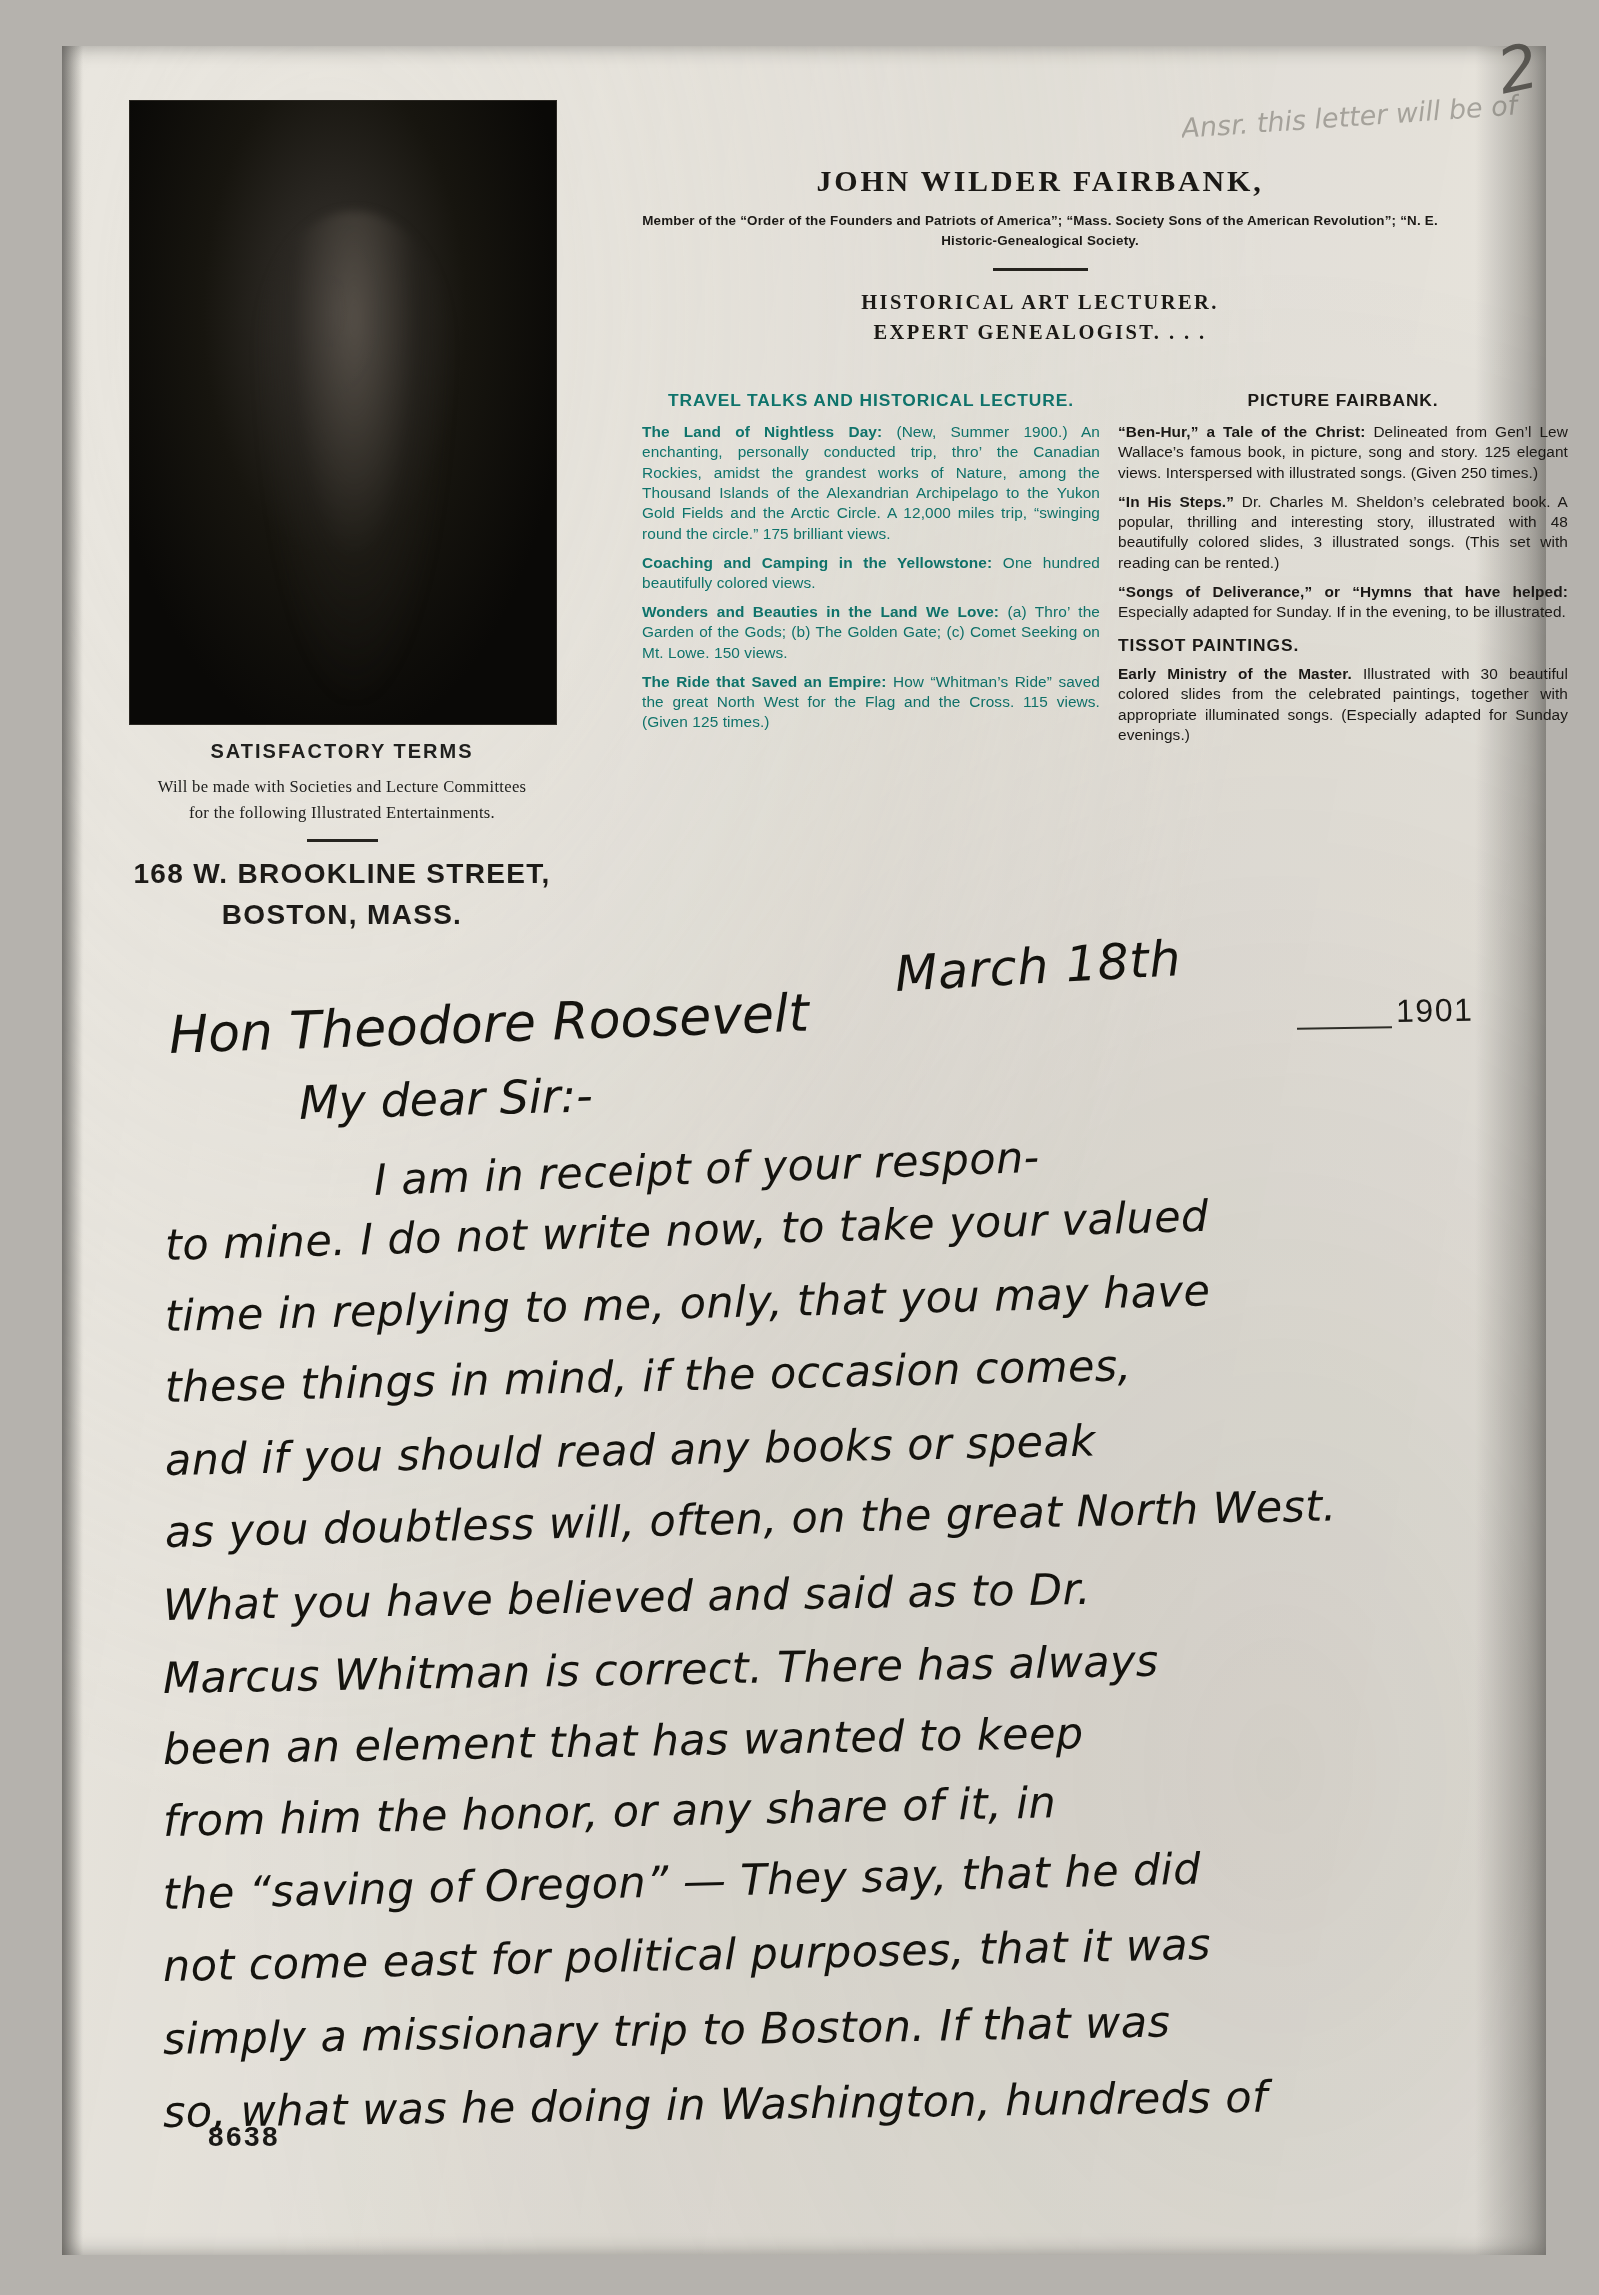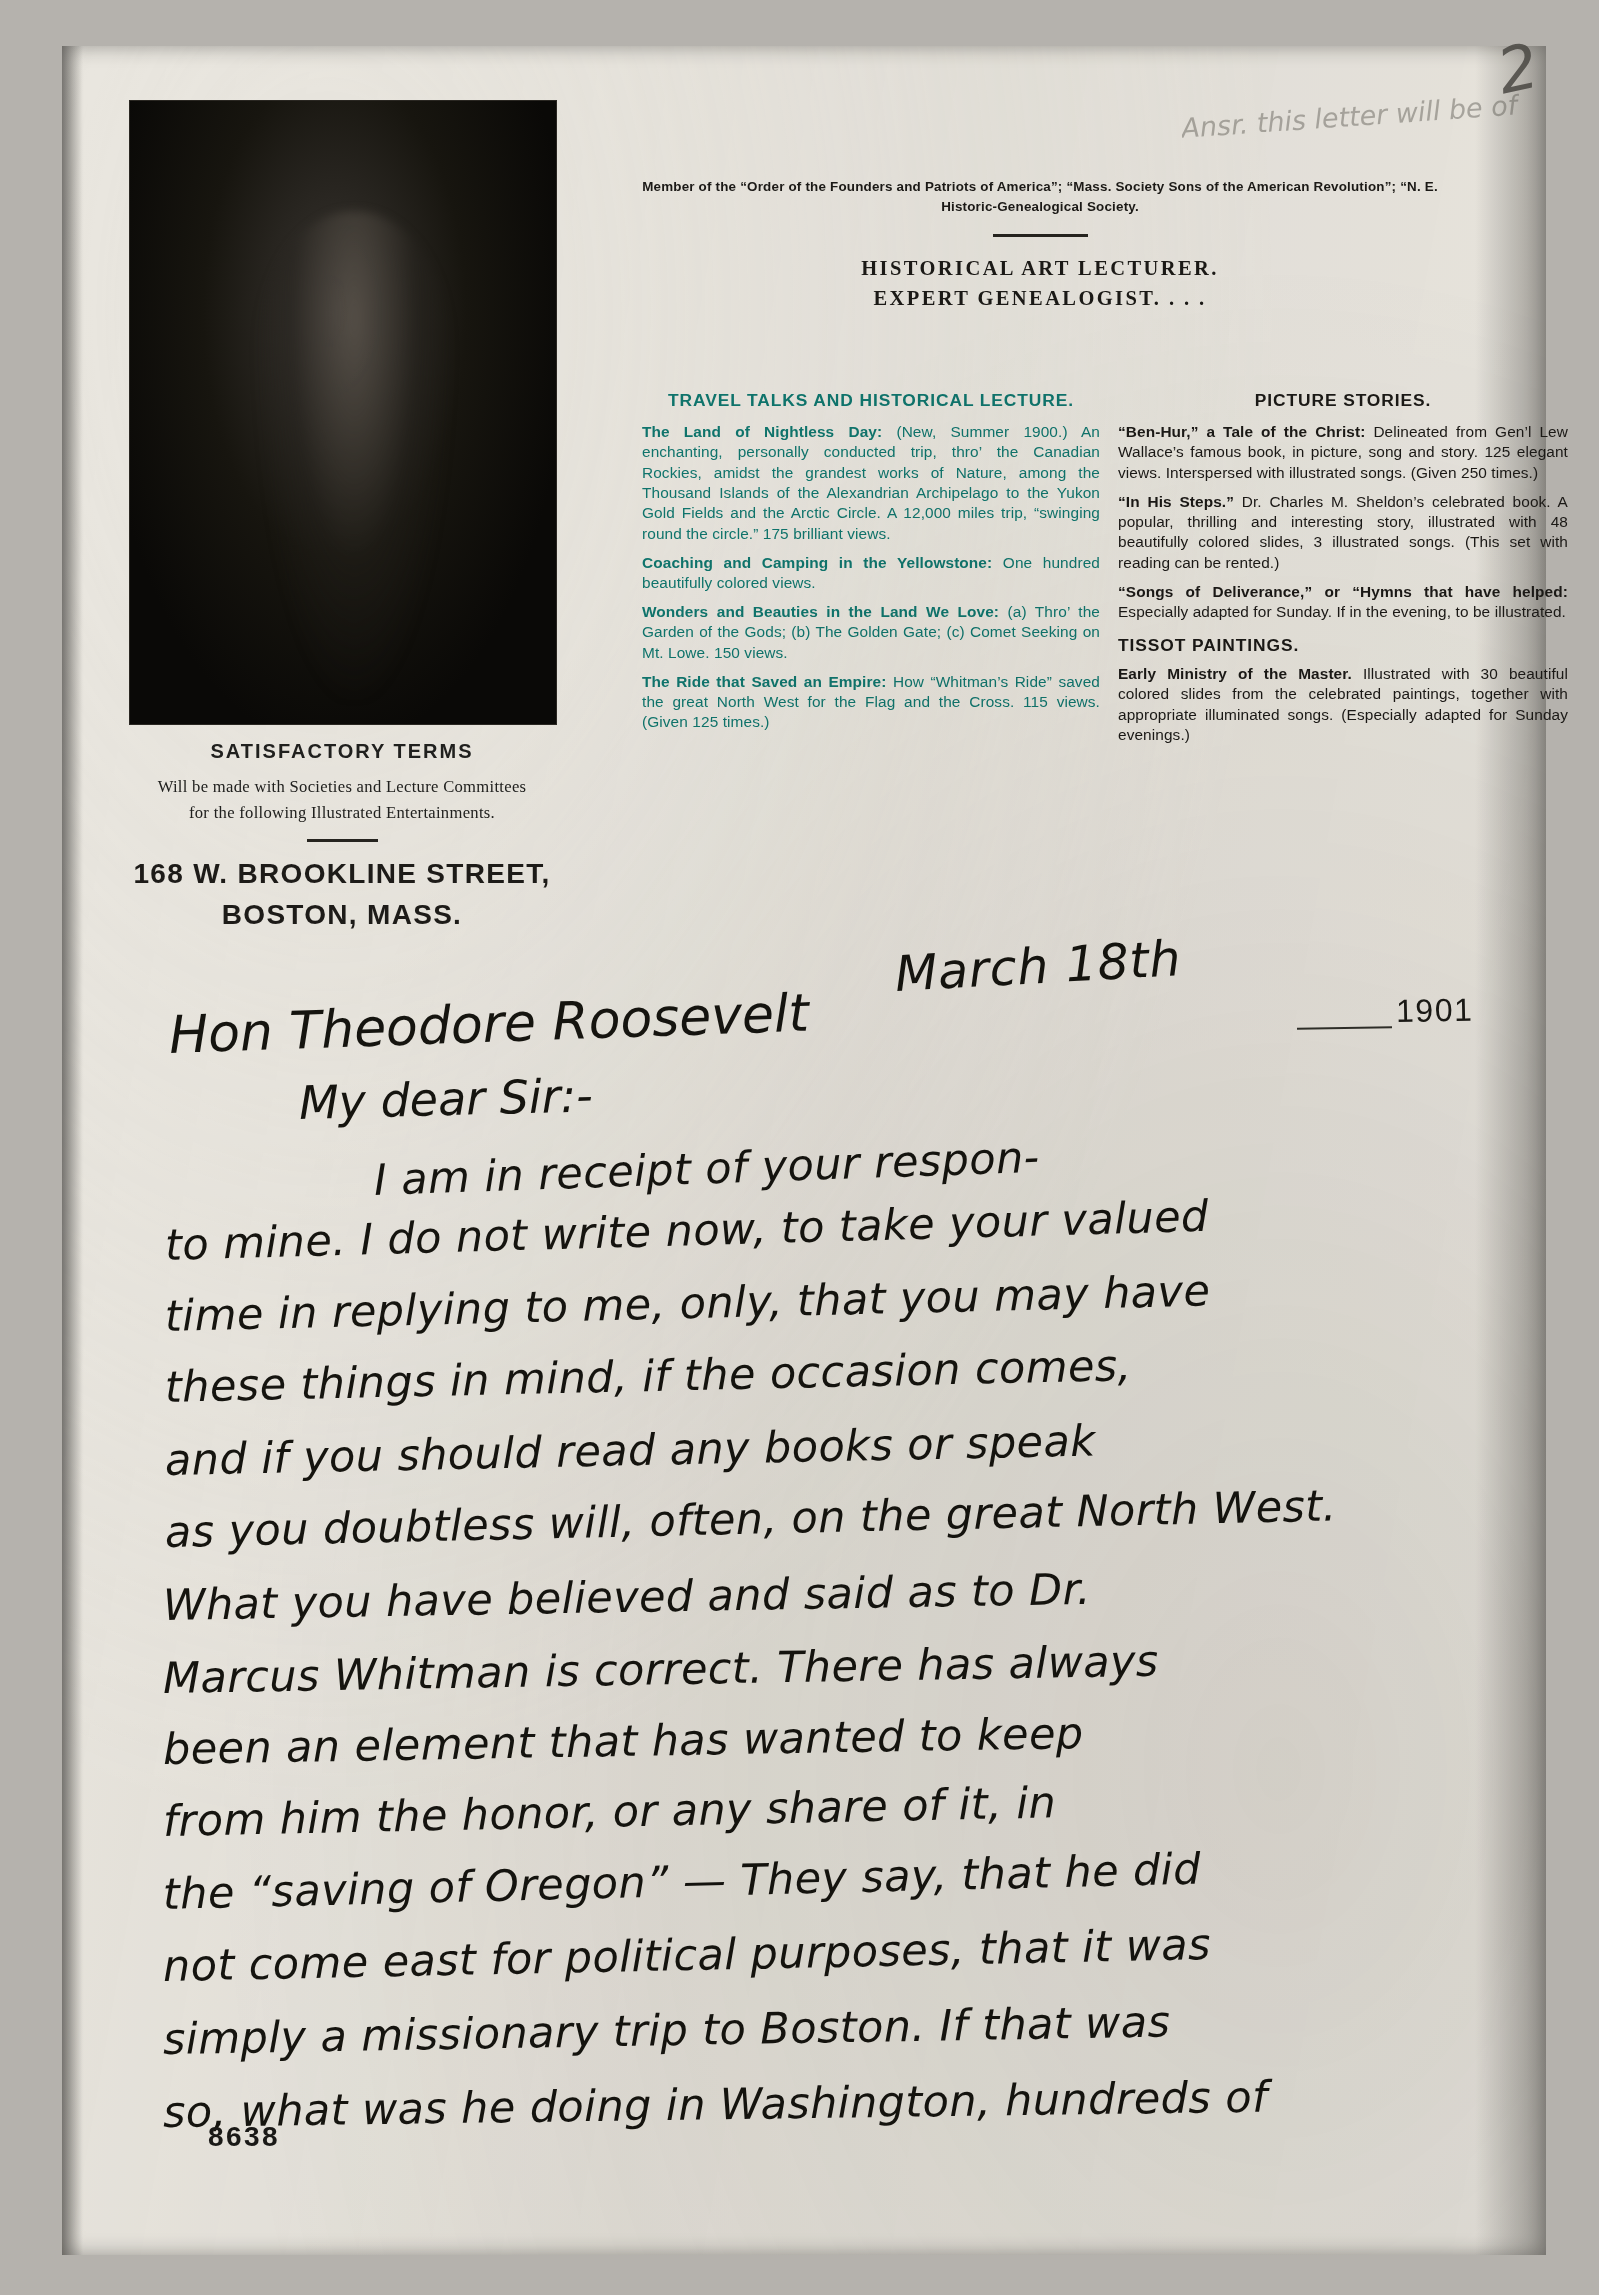--- a/index.html
+++ b/index.html
@@ -327,20 +327,21 @@
           <div>for the following Illustrated Entertainments.</div>
         </div>
         <div class="rule-sm"></div>
         <div class="addr">
           <div>168 W. BROOKLINE STREET,</div>
           <div>BOSTON, MASS.</div>
         </div>
       </div>
 
       <div id="head-center">
+        <div class="name">JOHN WILDER FAIRBANK,</div>
         <div class="memb">Member of the “Order of the Founders and Patriots of America”; “Mass. Society Sons of the American Revolution”; “N. E. Historic-Genealogical Society.</div>
         <div class="rule"></div>
         <div class="role">
           <div>HISTORICAL ART LECTURER.</div>
           <div>EXPERT GENEALOGIST. . . .</div>
         </div>
       </div>
 
       <div id="col-left">
         <div class="col-head">TRAVEL TALKS AND HISTORICAL LECTURE.</div>
@@ -357,21 +358,21 @@
           <b>Wonders and Beauties in the Land We Love:</b>
           <span>(a) Thro’ the Garden of the Gods; (b) The Golden Gate; (c) Comet Seeking on Mt. Lowe. 150 views.</span>
         </div>
         <div class="entry">
           <b>The Ride that Saved an Empire:</b>
           <span>How “Whitman’s Ride” saved the great North West for the Flag and the Cross.  115 views.  (Given 125 times.)</span>
         </div>
       </div>
 
       <div id="col-right">
-        <div class="col-head">PICTURE STORIES.</div>
+        <div class="col-head">PICTURE FAIRBANK.</div>
 
         <div class="entry">
           <b>“Ben-Hur,” a Tale of the Christ:</b>
           <span>Delineated from Gen’l Lew Wallace’s famous book, in picture, song and story.  125 elegant views.  Interspersed with illustrated songs.  (Given 250 times.)</span>
         </div>
         <div class="entry">
           <b>“In His Steps.”</b>
           <span>Dr. Charles M. Sheldon’s celebrated book.  A popular, thrilling and interesting story, illustrated with 48 beautifully colored slides, 3 illustrated songs.  (This set with reading can be rented.)</span>
         </div>
         <div class="entry">

